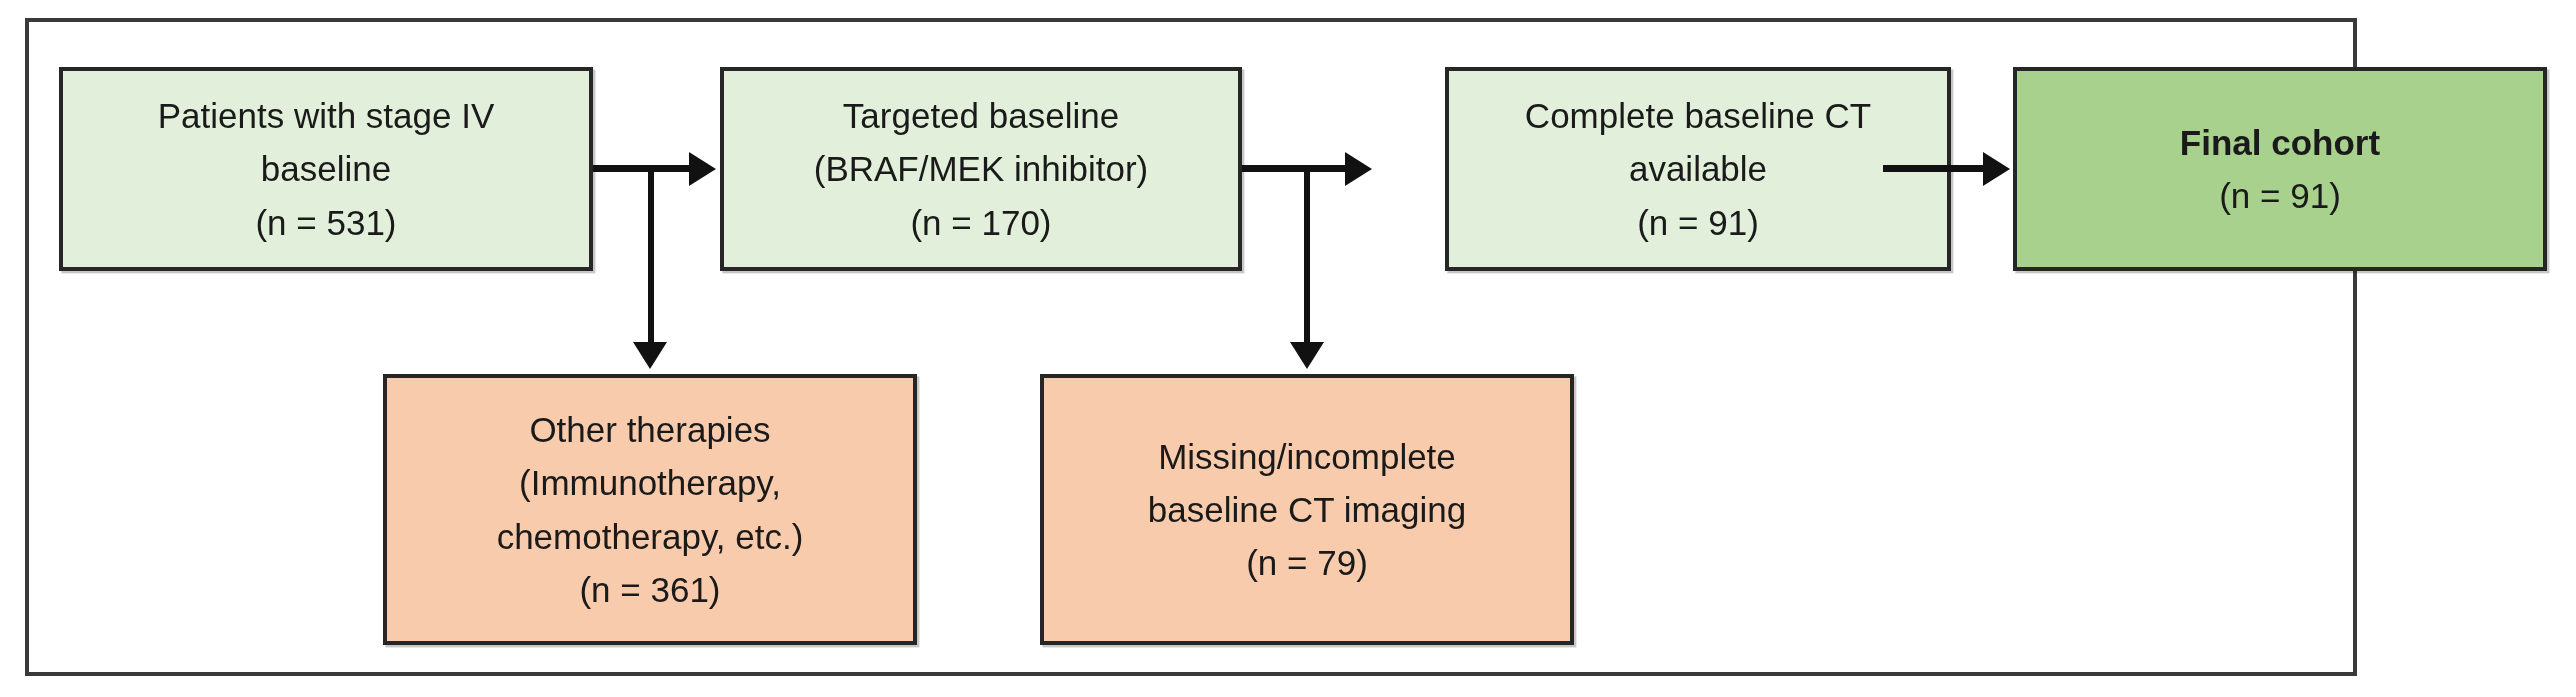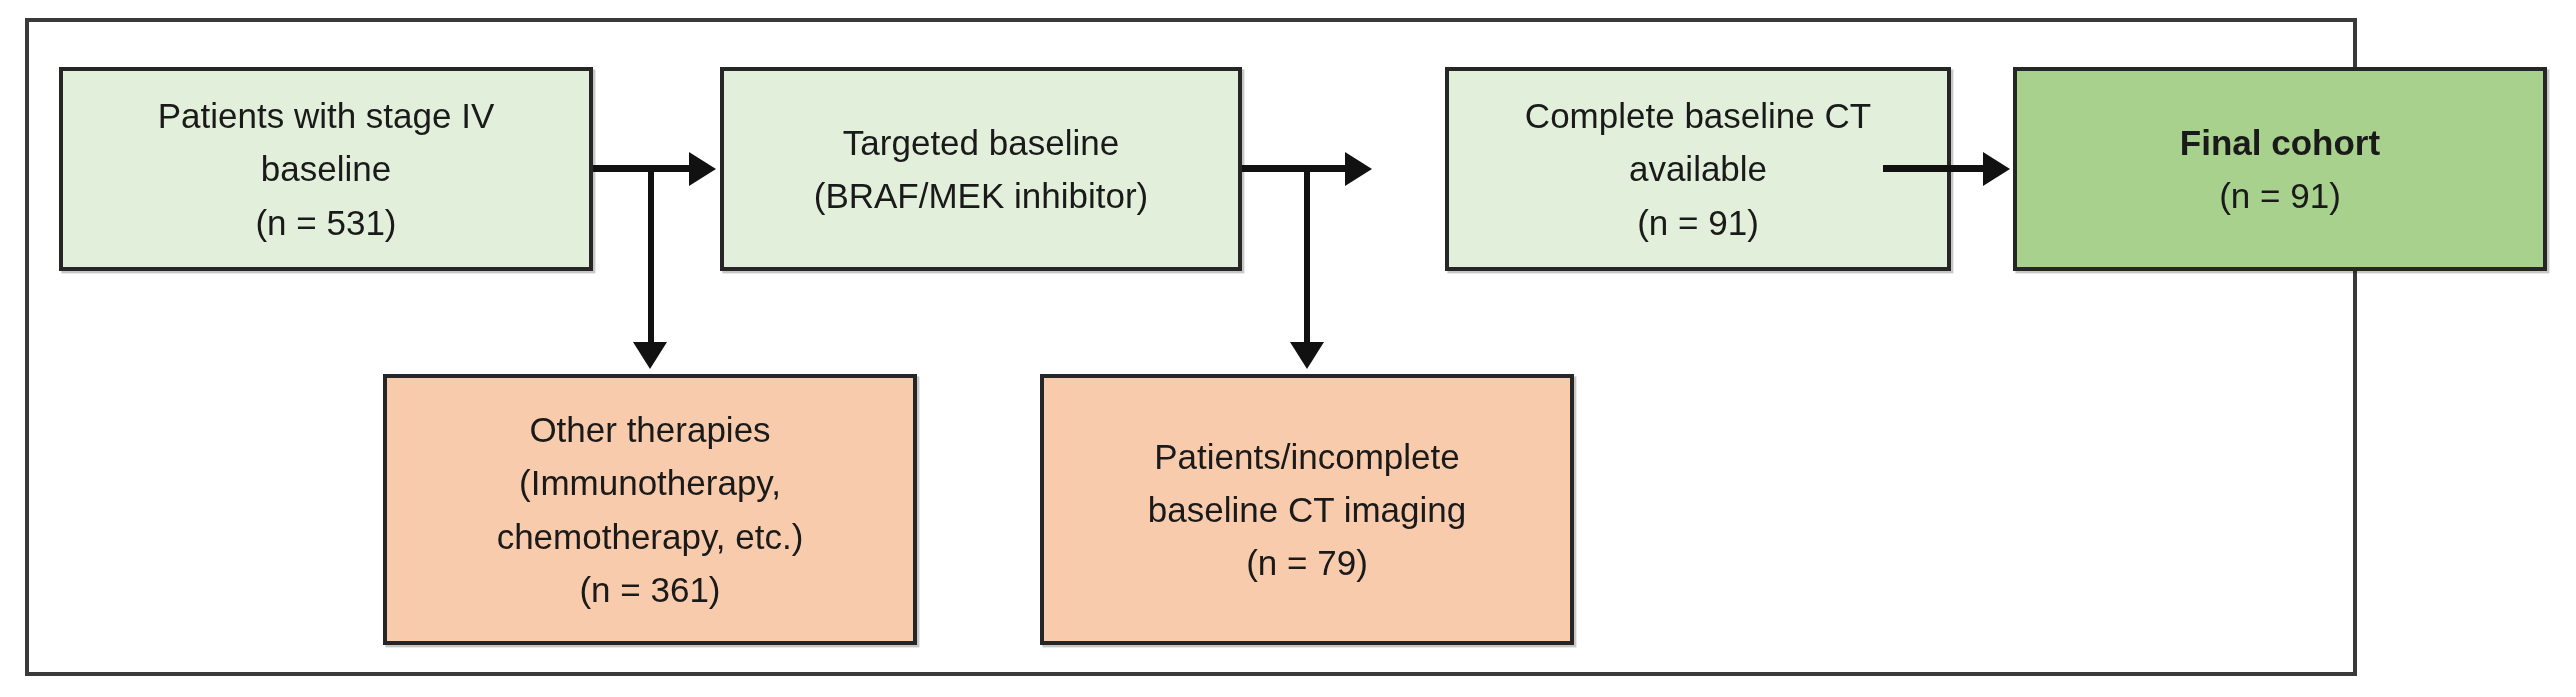--- a/index.html
+++ b/index.html
@@ -114,20 +114,21 @@
 
     <div class="flow-box fill-green-light" id="box-stage4" style="left:30px; top:45px;">
       <span class="line title">Patients with stage IV</span>
       <span class="line">baseline</span>
       <span class="line">(n = 531)</span>
     </div>
 
     <div class="flow-box fill-green-light" id="box-targeted" style="left:691px; top:45px;">
       <span class="line title">Targeted baseline</span>
       <span class="line">(BRAF/MEK inhibitor)</span>
+      <span class="line">(n = 170)</span>
     </div>
 
     <div class="flow-box fill-green-light" id="box-baselinect" style="left:1416px; top:45px;">
       <span class="line title">Complete baseline CT</span>
       <span class="line">available</span>
       <span class="line">(n = 91)</span>
     </div>
 
     <div class="flow-box fill-green-dark bold-title" id="box-final" style="left:1984px; top:45px;">
       <span class="line title">Final cohort</span>
@@ -135,21 +136,21 @@
     </div>
 
     <div class="flow-box fill-orange" id="box-other" style="left:354px; top:352px;">
       <span class="line title">Other therapies</span>
       <span class="line">(Immunotherapy,</span>
       <span class="line">chemotherapy, etc.)</span>
       <span class="line">(n = 361)</span>
     </div>
 
     <div class="flow-box fill-orange" id="box-missing" style="left:1011px; top:352px;">
-      <span class="line title">Patients/incomplete</span>
+      <span class="line title">Missing/incomplete</span>
       <span class="line">baseline CT imaging</span>
       <span class="line">(n = 79)</span>
     </div>
 
     <div class="conn-h" id="conn1-h" style="left:564px; top:143px;"></div>
     <div class="arrow-right" id="conn1-head" style="left:660px; top:130px;"></div>
 
     <div class="conn-v" id="conn1-v" style="left:619px; top:146px;"></div>
     <div class="arrow-down" id="conn1-down" style="left:604px; top:320px;"></div>
 

